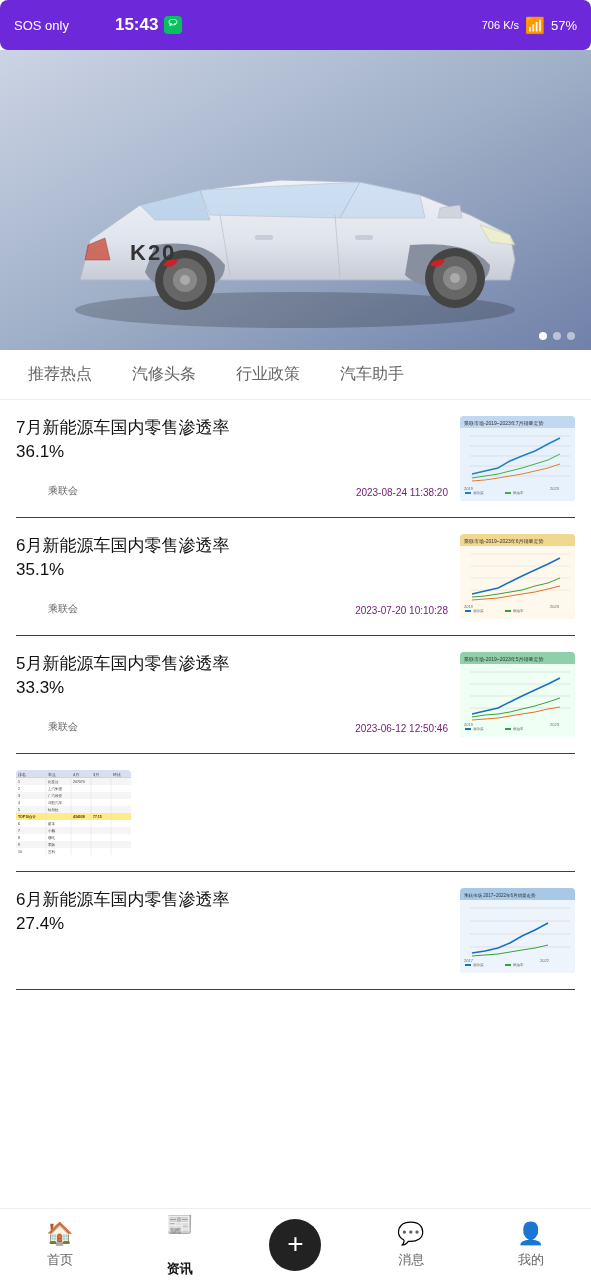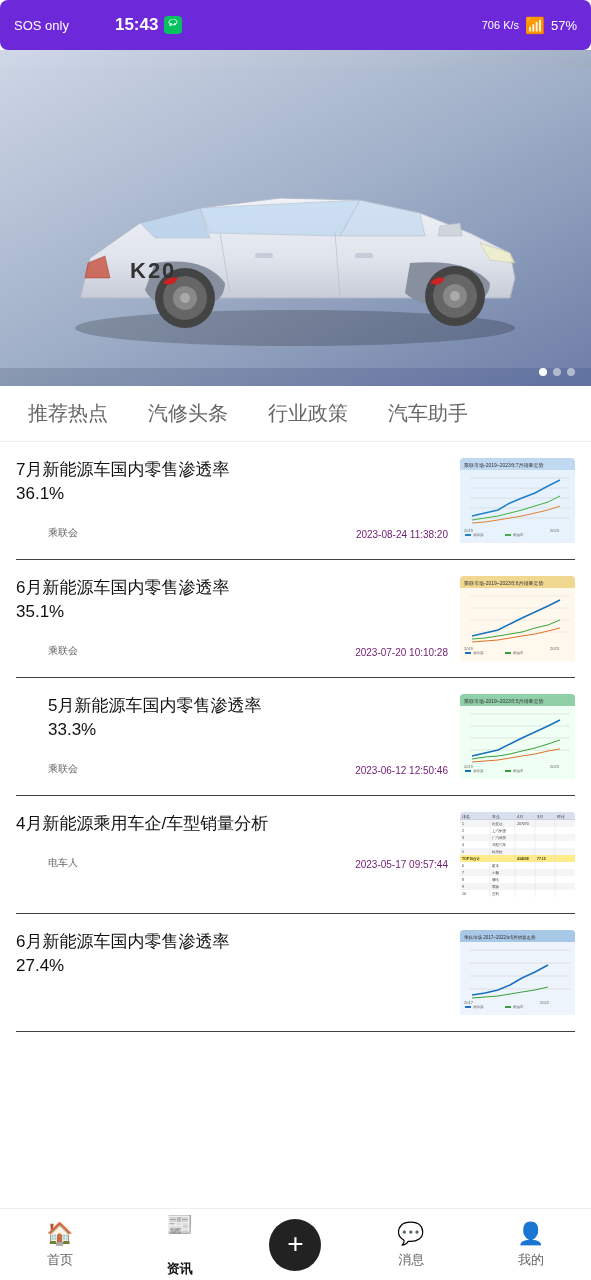--- a/index.html
+++ b/index.html
@@ -48,21 +48,21 @@
       display: flex;
       align-items: center;
       justify-content: center;
       font-size: 10px;
       color: white;
     }
 
     
     .hero-image {
       width: 591px;
-      height: 336px;
+      height: 300px;
       background: linear-gradient(160deg, #d0d8e8 0%, #b0bcd0 30%, #8898b0 60%, #6070a0 100%);
       position: relative;
       overflow: hidden;
     }
     .hero-car {
       position: absolute;
       width: 100%;
       height: 100%;
       display: flex;
       align-items: center;
@@ -95,21 +95,21 @@
       display: flex;
       overflow-x: auto;
       border-bottom: 1px solid #eee;
       background: #fff;
       padding: 0 8px;
     }
     .nav-tabs::-webkit-scrollbar { display: none; }
     .nav-tab {
       flex-shrink: 0;
       padding: 14px 20px;
-      font-size: 20px;
+      font-size: 16px;
       color: #666;
       cursor: pointer;
       position: relative;
       white-space: nowrap;
     }
     .nav-tab.active {
       color: #000;
       font-weight: 600;
     }
     .nav-tab.active::after {
@@ -426,21 +426,21 @@
           <text x="13" y="78" font-size="3.5" fill="#666">新能源</text>
           <rect x="45" y="76" width="6" height="2" fill="#38a038"></rect>
           <text x="53" y="78" font-size="3.5" fill="#666">燃油车</text>
         </svg>
       </div>
     </div>
   </div>
 
   <div class="news-item">
     <div class="news-content">
-      <div class="news-title" style="white-space: pre-line; margin-left: 32px;">5月新能源车国内零售渗透率
+      <div class="news-title" style="white-space: pre-line;">5月新能源车国内零售渗透率
 33.3%</div>
       <div class="news-meta">
         <span class="news-source">乘联会</span>
         <span class="news-date">2023-06-12 12:50:46</span>
       </div>
     </div>
     <div class="news-thumb">
       <div class="chart-thumb-3">
         <svg viewBox="0 0 115 85" xmlns="http://www.w3.org/2000/svg" width="115" height="85">
           <rect width="115" height="85" fill="#f0fff4"></rect>
@@ -458,27 +458,20 @@
           <rect x="5" y="76" width="6" height="2" fill="#1870c0"></rect>
           <text x="13" y="78" font-size="3.5" fill="#666">新能源</text>
           <rect x="45" y="76" width="6" height="2" fill="#38a038"></rect>
           <text x="53" y="78" font-size="3.5" fill="#666">燃油车</text>
         </svg>
       </div>
     </div>
   </div>
 
   <div class="news-item">
-    <div class="news-content">
-      <div class="news-title" style="white-space: pre-line;">4月新能源乘用车企/车型销量分析</div>
-      <div class="news-meta">
-        <span class="news-source">电车人</span>
-        <span class="news-date">2023-05-17 09:57:44</span>
-      </div>
-    </div>
     <div class="news-thumb">
       <svg viewBox="0 0 115 85" xmlns="http://www.w3.org/2000/svg" width="115" height="85">
         <rect width="115" height="85" fill="#fff"></rect>
 
         <rect x="0" y="0" width="115" height="8" fill="#d8e0f0"></rect>
         <line x1="0" y1="8" x2="115" y2="8" stroke="#aaa" stroke-width="0.5"></line>
 
         <rect x="0" y="8" width="115" height="7" fill="#f5f5f5"></rect>
         <rect x="0" y="15" width="115" height="7" fill="#fff"></rect>
         <rect x="0" y="22" width="115" height="7" fill="#f5f5f5"></rect>

